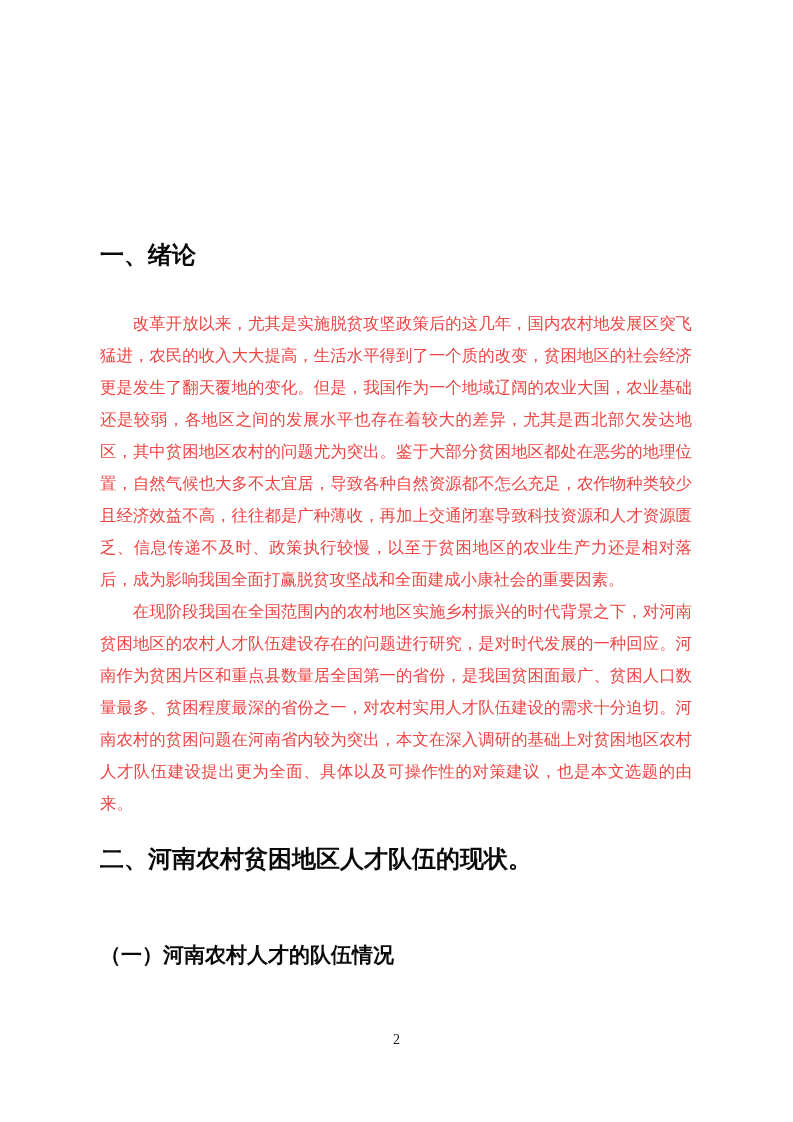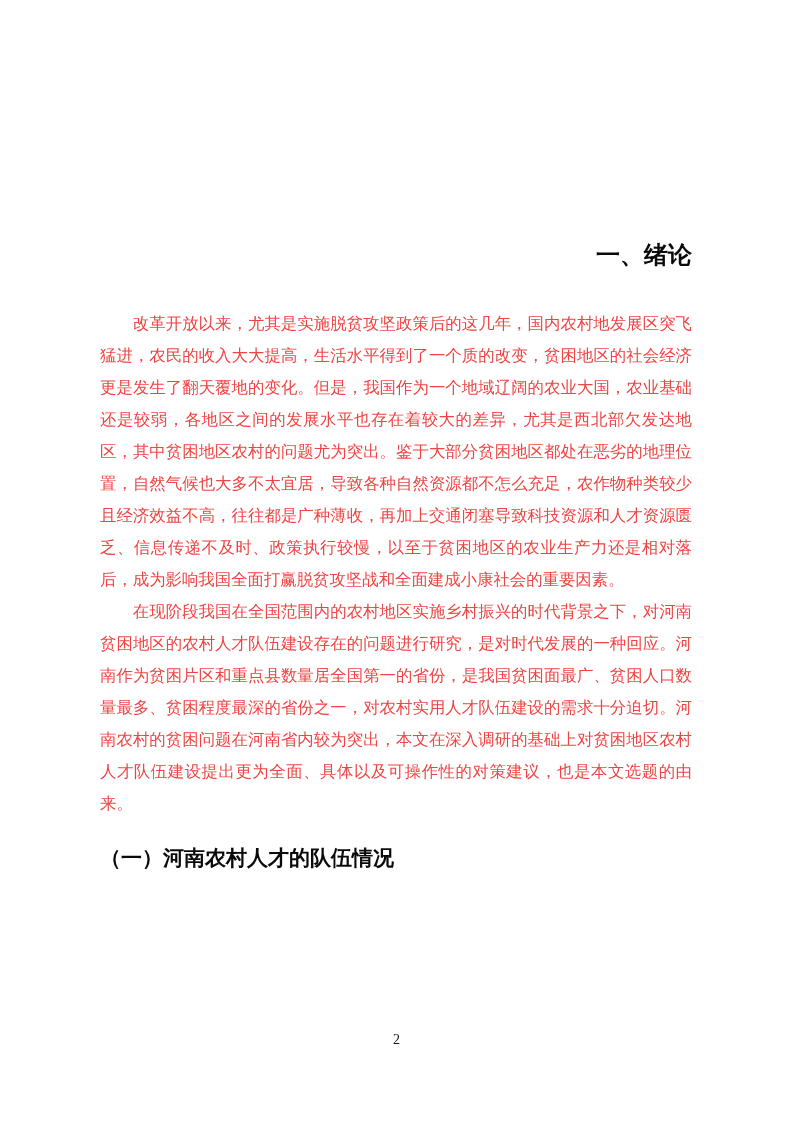--- a/index.html
+++ b/index.html
@@ -26,36 +26,35 @@
     top: 0;
     width: 592px;
   }
   .h1 {
     font-family: "Liberation Sans", "DejaVu Sans", sans-serif;
     font-weight: 700;
     font-size: 24px;
     line-height: 34px;
     margin: 0;
     color: #0a0a0a;
-    text-align: right;
   }
   .h1.first {
     margin-top: 238px;
     margin-bottom: 36px;
   }
   .h1.second {
     margin-top: 22px;
     margin-bottom: 0;
   }
   .h2 {
     font-family: "Liberation Sans", "DejaVu Sans", sans-serif;
     font-weight: 700;
     font-size: 21px;
     line-height: 30px;
-    margin: 23px 0 0 0;
+    margin: 64px 0 0 0;
     color: #0a0a0a;
   }
   p.body-para {
     margin: 0;
     font-size: 16.4px;
     line-height: 32px;
     text-align: justify;
     text-indent: 2em;
     word-break: break-all;
     color: #ef4444;
@@ -80,20 +79,21 @@
 
 <div class="page">
   <div class="content">
 
     <h1 class="h1 first">一、绪论</h1>
 
     <p class="body-para">改革开放以来，尤其是实施脱贫攻坚政策后的这几年，国内农村地发展区突飞猛进，农民的收入大大提高，生活水平得到了一个质的改变，贫困地区的社会经济更是发生了翻天覆地的变化。但是，我国作为一个地域辽阔的农业大国，农业基础还是较弱，各地区之间的发展水平也存在着较大的差异，尤其是西北部欠发达地区，其中贫困地区农村的问题尤为突出。鉴于大部分贫困地区都处在恶劣的地理位置，自然气候也大多不太宜居，导致各种自然资源都不怎么充足，农作物种类较少且经济效益不高，往往都是广种薄收，再加上交通闭塞导致科技资源和人才资源匮乏、信息传递不及时、政策执行较慢，以至于贫困地区的农业生产力还是相对落后，成为影响我国全面打赢脱贫攻坚战和全面建成小康社会的重要因素。</p>
 
     <p class="body-para">在现阶段我国在全国范围内的农村地区实施乡村振兴的时代背景之下，对河南贫困地区的农村人才队伍建设存在的问题进行研究，是对时代发展的一种回应。河南作为贫困片区和重点县数量居全国第一的省份，是我国贫困面最广、贫困人口数量最多、贫困程度最深的省份之一，对农村实用人才队伍建设的需求十分迫切。河南农村的贫困问题在河南省内较为突出，本文在深入调研的基础上对贫困地区农村人才队伍建设提出更为全面、具体以及可操作性的对策建议，也是本文选题的由来。</p>
 
+    <h1 class="h1 second">二、河南农村贫困地区人才队伍的现状。</h1>
 
     <h2 class="h2">（一）河南农村人才的队伍情况</h2>
 
 
   </div>
 
   <div class="page-number">2</div>
 </div>
 
 </body></html>

